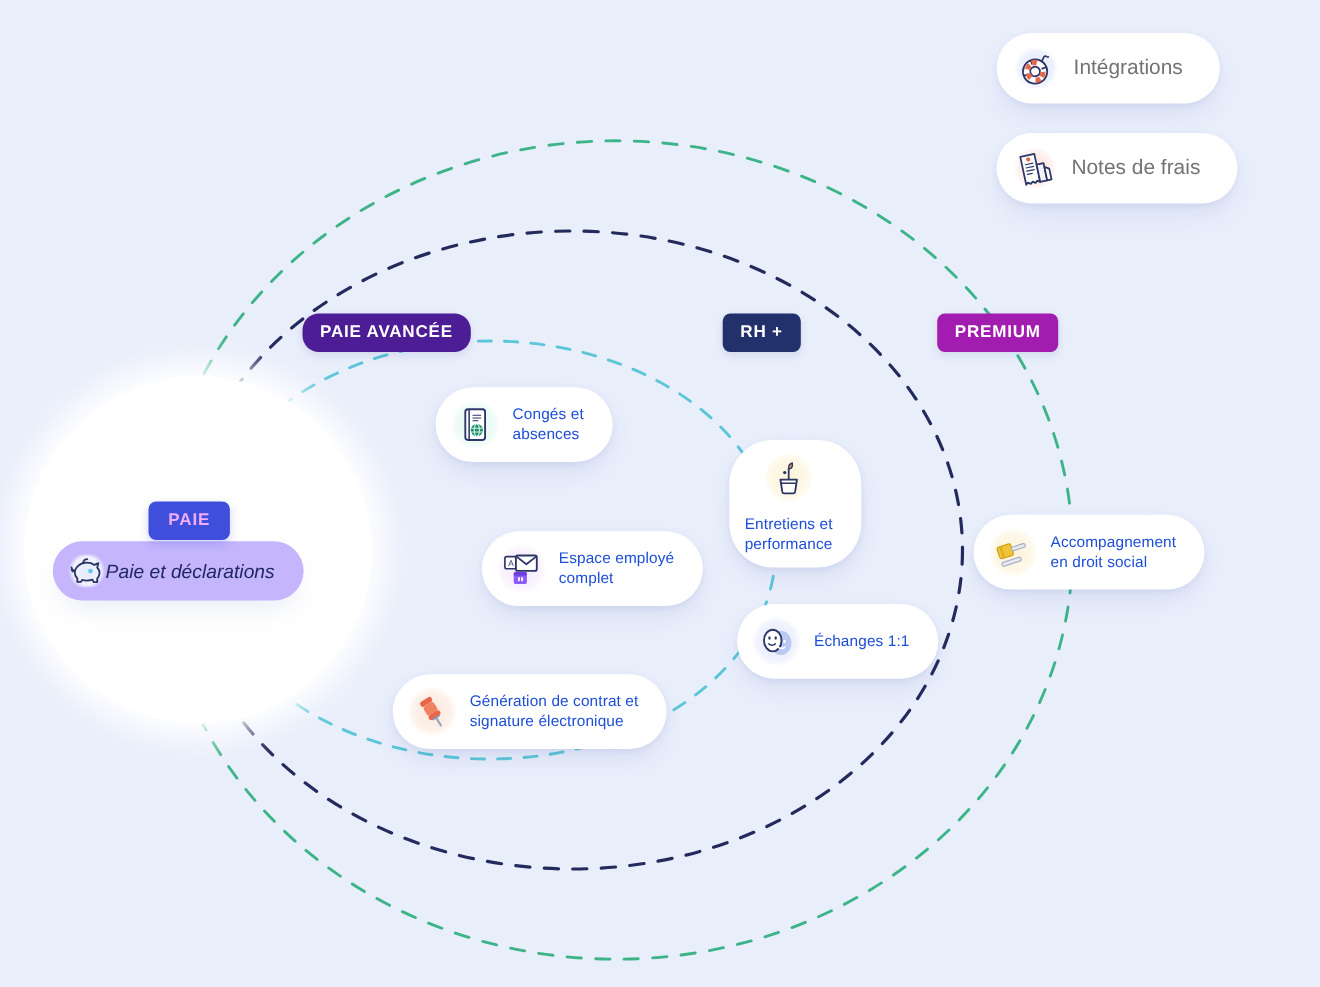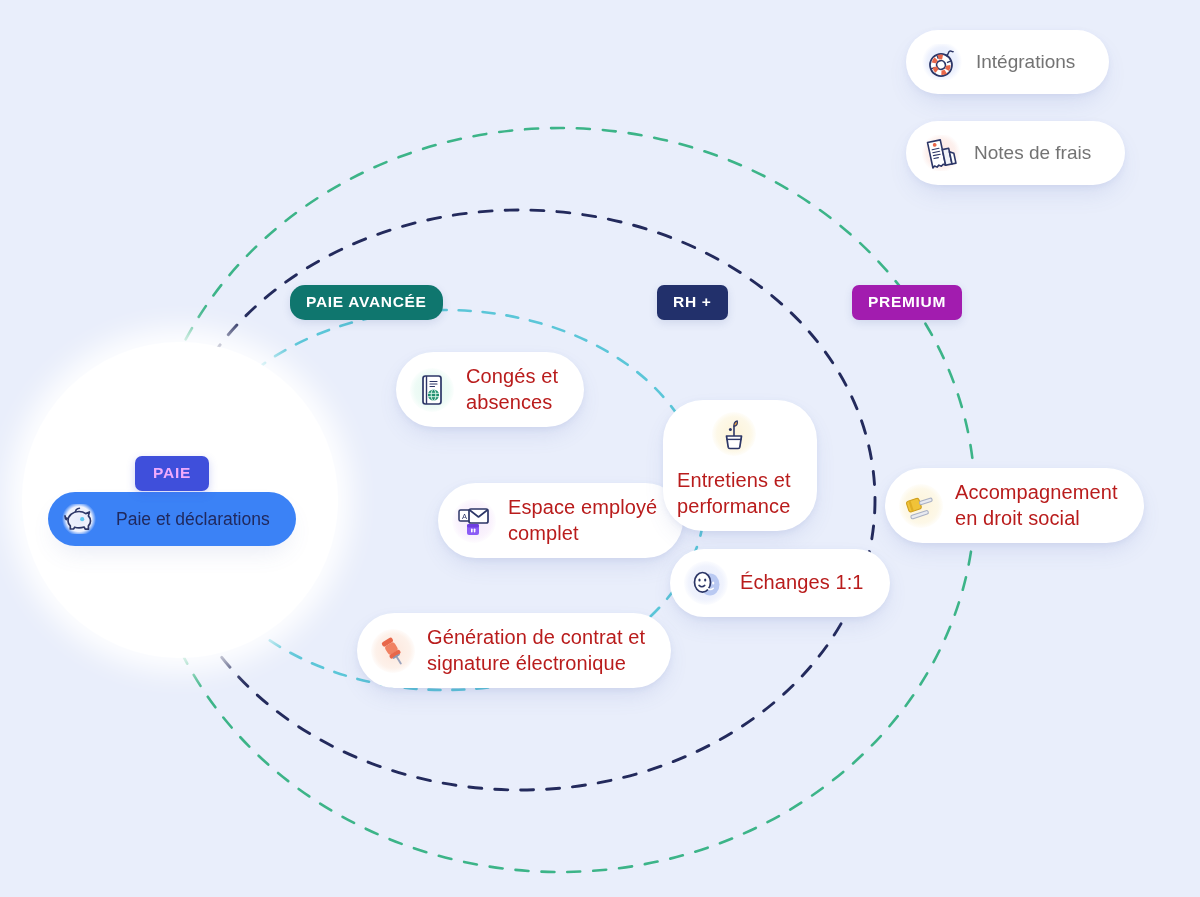--- a/index.html
+++ b/index.html
@@ -46,23 +46,23 @@
     align-items: center;
     gap: 12px;
     background: #ffffff;
     border-radius: 40px;
     padding: 12px 26px 12px 14px;
     box-shadow: 0 10px 24px -6px rgba(80,100,180,0.16),
                 0 2px 6px rgba(80,100,180,0.08);
     z-index: 5;
   }
   .card .label {
-    font-size: 20px;
+    font-size: 14px;
     line-height: 1.28;
-    color: #b91c1c;
+    color: #1d4ed8;
     letter-spacing: 0.1px;
     white-space: pre-line;
   }
   .card .iconwrap {
     flex: 0 0 auto;
     width: 44px; height: 44px;
     border-radius: 50%;
     display: flex;
     align-items: center;
     justify-content: center;
@@ -103,26 +103,27 @@
     padding: 8px 18px 9px;
     border-radius: 7px;
     z-index: 7;
     box-shadow: 0 3px 9px rgba(63,79,219,0.25);
   }
   .hub-card {
     position: absolute;
     left: 48px; top: 492px;
     display: flex;
     align-items: center;
-    gap: 20px;
-    background: #3b82f6;
+    gap: 0;
+    background: #c4b5fd;
     border-radius: 40px;
     padding: 12px 26px 12px 14px;
     box-shadow: 0 12px 26px -8px rgba(80,100,180,0.14);
     z-index: 6;
+    font-style: italic;
   }
   .hub-card .label {
     font-size: 17.5px;
     color: #20295e;
     white-space: nowrap;
   }
 
   
   .tr-card {
     position: absolute;
@@ -165,21 +166,21 @@
       <svg width="34" height="30" viewBox="0 0 34 30">
         <path d="M6 17c0-5.5 5-9.5 11-9.5 2.6 0 5 .8 6.8 2.1l3.6-1.6-1 3.9c1.3 1.4 2.1 3.1 2.1 5 0 1.9-.8 3.6-2.1 5v3.3h-3.2l-1.1-2.2c-1.5.5-3.2.8-5.1.8-1.5 0-3-.2-4.3-.6L11.5 25H8.3v-3.1C6.9 20.6 6 19 6 17z" fill="none" stroke="#2c3667" stroke-width="1.7" stroke-linejoin="round"></path>
         <path d="M6 14.5c-1.8 0-3-1.1-3-2.6 0 2 .6 3.3 1.8 4.2" fill="none" stroke="#2c3667" stroke-width="1.7" stroke-linejoin="round"></path>
         <circle cx="20.2" cy="15.2" r="2.1" fill="#5ec8f0"></circle>
         <path d="M13.5 7.7c.4-2 1.9-3.4 3.9-3.4" fill="none" stroke="#2c3667" stroke-width="1.6" stroke-linecap="round"></path>
       </svg>
     </span>
     <span class="label">Paie et déclarations</span>
   </div>
 
-  <div class="badge" style="left:290px; top:285px; background:#0f766e;border-radius:15px;">PAIE AVANCÉE</div>
+  <div class="badge" style="left:275px; top:285px; background:#4c1d95;border-radius:15px;">PAIE AVANCÉE</div>
 
   <div class="badge" style="left:657px; top:285px; background:#22306b;">RH +</div>
 
   <div class="badge" style="left:852px; top:285px; background:#a21caf;">PREMIUM</div>
 
   <div class="card" style="left:396px; top:352px;">
     <span class="iconwrap halo-green">
       <svg width="30" height="34" viewBox="0 0 30 34">
         <rect x="6" y="3" width="18" height="28" rx="2.4" fill="#ffffff" stroke="#2c3667" stroke-width="1.7"></rect>
         <path d="M9.5 3v28" stroke="#2c3667" stroke-width="1.4"></path>

